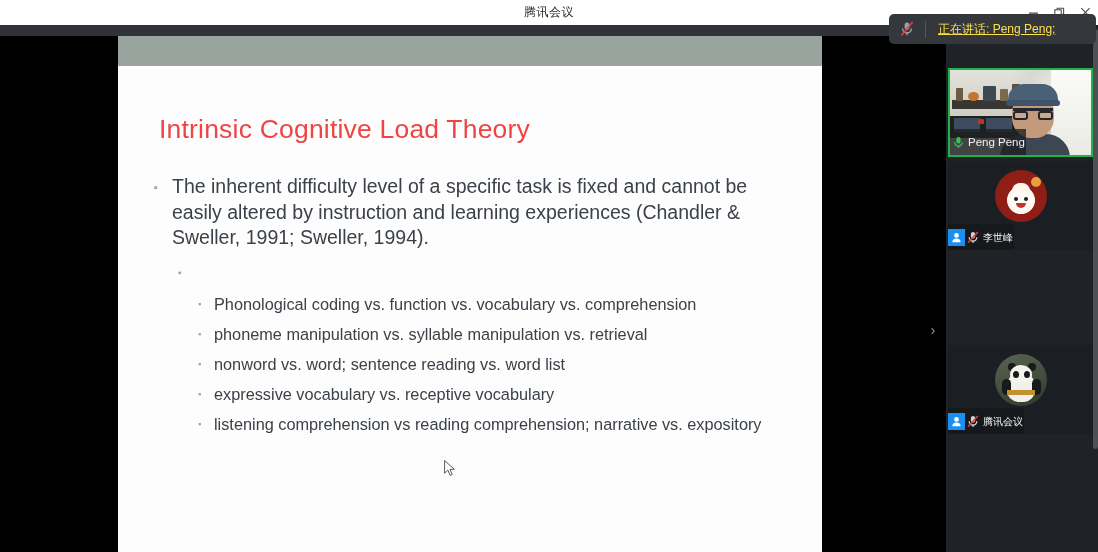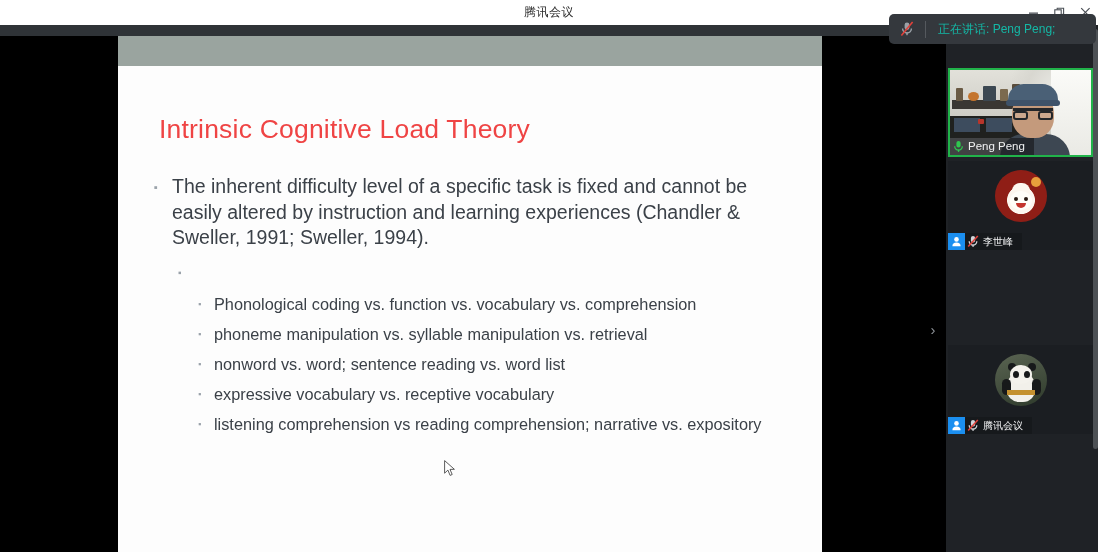--- a/index.html
+++ b/index.html
@@ -425,23 +425,24 @@
     width: 3px; height: 8px;
     background: #b03a3a;
   }
 
   
   .namebar {
     position: absolute;
     left: 0;
     bottom: 0;
     display: flex;
+    align-items: center;
     background: rgba(22,24,27,0.82);
-    height: 17px;
-    padding-right: 9px;
+    height: 26px;
+    padding-right: 1px;
   }
   .namebar.speaker { background: rgba(30,32,36,0.78); }
   .av-badge {
     width: 17px;
     height: 17px;
     flex: 0 0 auto;
     display: flex;
     align-items: center;
     justify-content: center;
   }
@@ -485,23 +486,24 @@
     flex: 0 0 auto;
   }
   .toast-sep {
     width: 1px;
     height: 17px;
     background: #55595e;
     flex: 0 0 auto;
   }
   .toast-text {
     font-size: 12px;
-    color: #14b8a6;
+    color: #fde047;
     padding-left: 12px;
     white-space: nowrap;
+    text-decoration: underline;
   }
 </style>
 </head>
 <body>
 
 <div class="titlebar">
   <span class="titlebar-title">腾讯会议</span>
   <div class="win-controls">
     <div class="win-btn">
       <svg width="11" height="11" viewBox="0 0 11 11">

